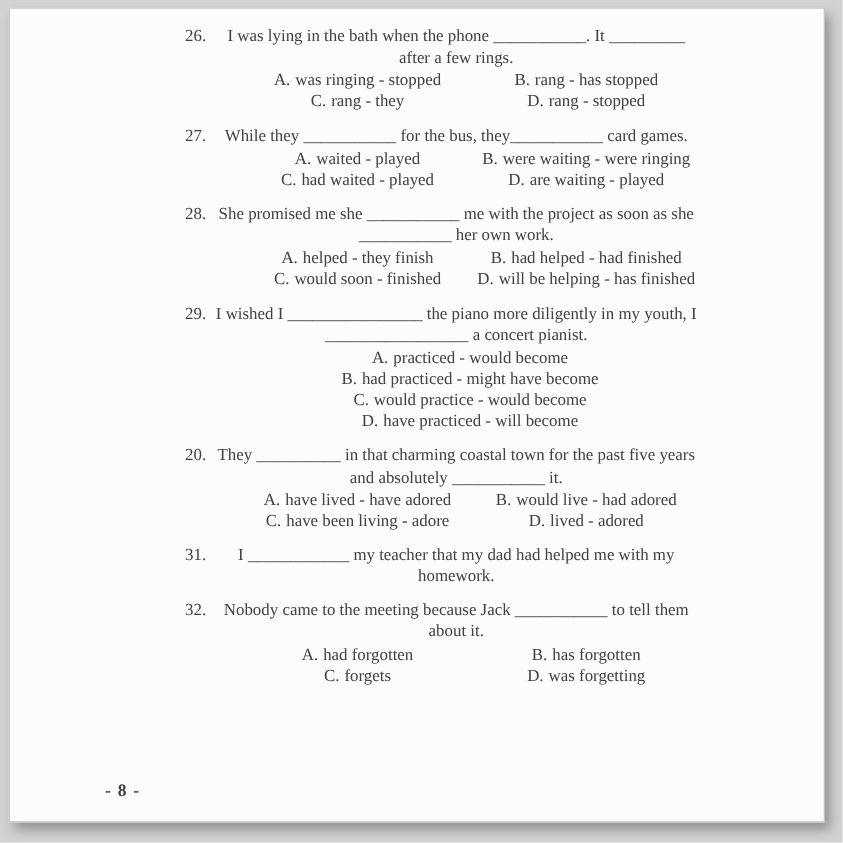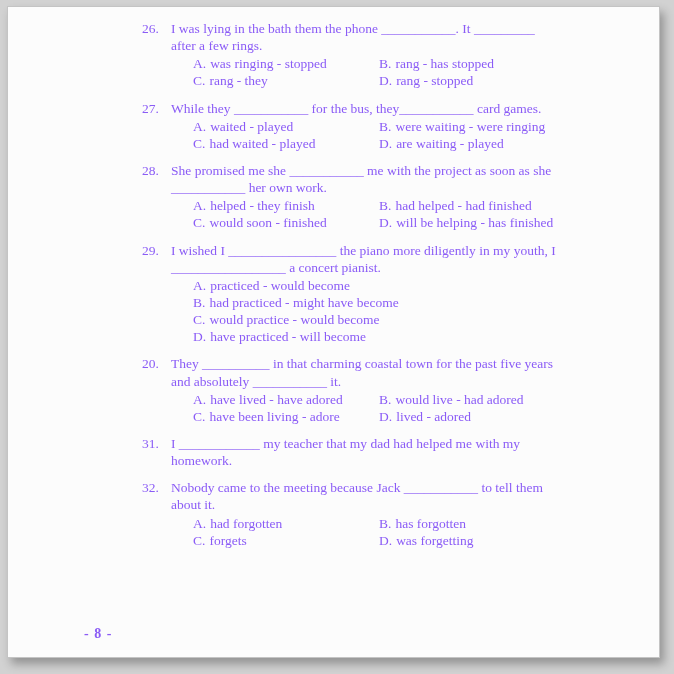--- a/index.html
+++ b/index.html
@@ -13,23 +13,24 @@
     position: relative;
   }
   .page {
     position: absolute;
     left: 7px; top: 6px;
     width: 653px; height: 652px;
     background: #fcfcfc;
     border: 1px solid #c4c4c4;
     box-shadow: 4px 6px 9px rgba(0,0,0,0.30);
     padding: 13px 100px 0 134px;
-    color: #8b5cf6;
+    color: #404040;
     font-size: 13.5px;
     line-height: 1.27;
+    text-align: center;
   }
   .question { margin-bottom: 10px; }
   .q-row { display: flex; }
   .q-num { flex: 0 0 29px; }
   .q-text { flex: 1; }
   .options { margin-left: 51px; margin-top: 1px; }
   .options.two-col {
     display: grid;
     grid-template-columns: 186px 1fr;
   }
@@ -44,21 +45,21 @@
   }
 </style>
 </head>
 <body>
 
 <div class="page">
 
   <div class="question">
     <div class="q-row">
       <span class="q-num">26.</span>
-      <span class="q-text">I was lying in the bath them the phone ___________. It _________ after a few rings.</span>
+      <span class="q-text">I was lying in the bath when the phone ___________. It _________ after a few rings.</span>
     </div>
     <div class="options two-col">
       <div class="option"><span class="opt-label">A.</span><span class="opt-text">was ringing - stopped</span></div>
       <div class="option"><span class="opt-label">B.</span><span class="opt-text">rang - has stopped</span></div>
       <div class="option"><span class="opt-label">C.</span><span class="opt-text">rang - they</span></div>
       <div class="option"><span class="opt-label">D.</span><span class="opt-text">rang - stopped</span></div>
     </div>
   </div>
 
   <div class="question">

